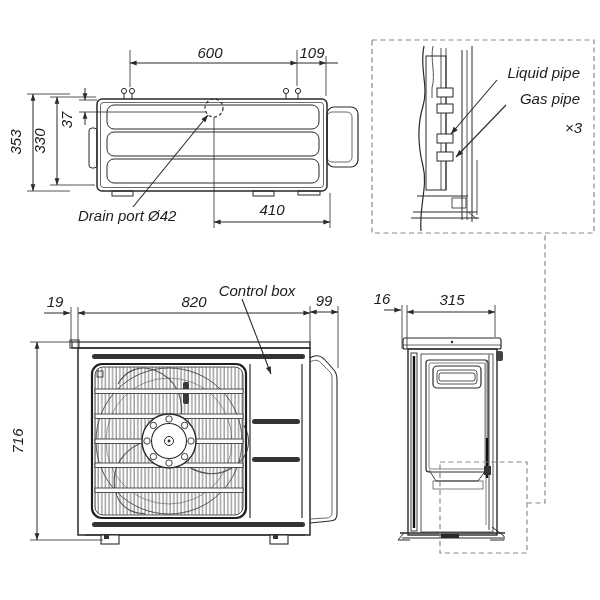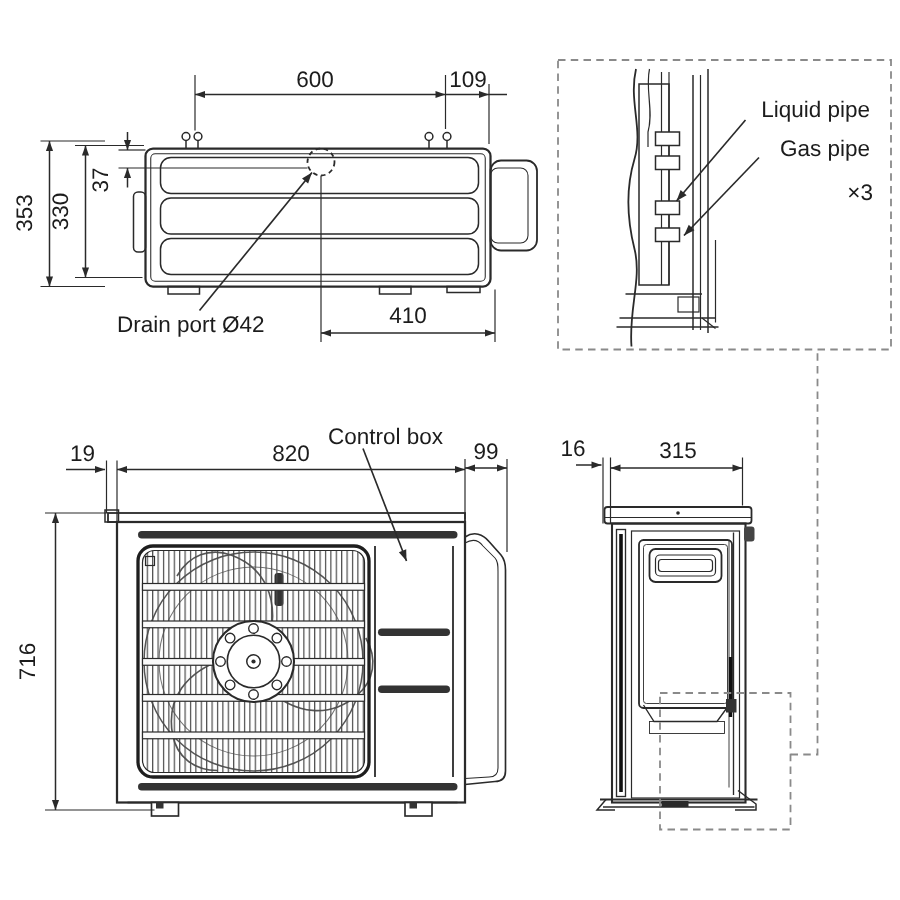--- a/index.html
+++ b/index.html
@@ -1,18 +1,19 @@
 <!DOCTYPE html>
 <html><head>
 <meta charset="utf-8">
 <style>
   html,body{margin:0;padding:0;background:#ffffff;}
   .canvas{
     position:relative;width:600px;height:600px;background:#ffffff;overflow:hidden;
     font-family:"Liberation Sans", sans-serif;
+    font-style:italic;
   }
   svg{display:block}
   text{
     font-family:"Liberation Sans","DejaVu Sans",sans-serif;
     fill:#1c1c1c;
   }
   .dim{font-size:15px;}
   .lbl{font-size:15px;}
 </style>
 </head>

